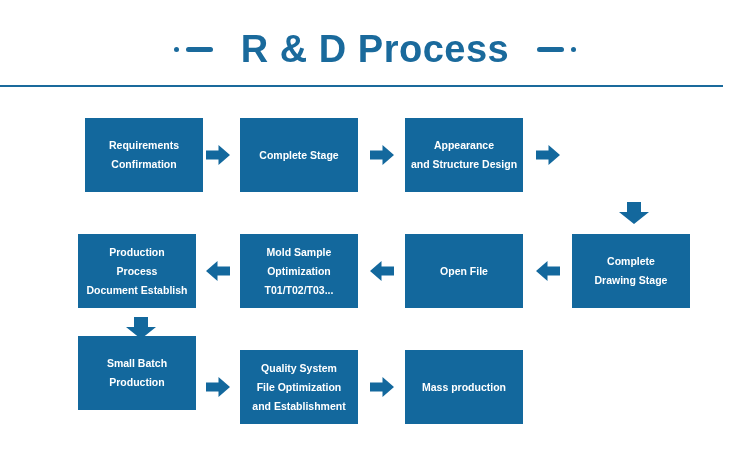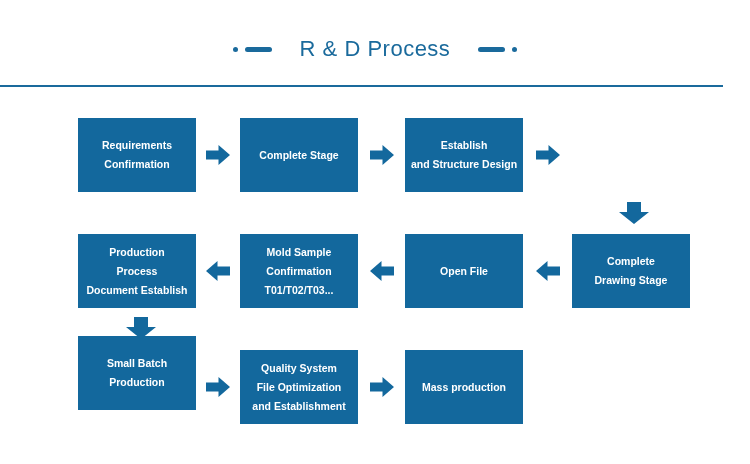--- a/index.html
+++ b/index.html
@@ -17,22 +17,22 @@
     overflow:hidden;
     font-family:"Liberation Sans",sans-serif;
   }
   .title-row{
     position:absolute;left:0;top:28px;width:750px;height:42px;
     display:flex;align-items:center;justify-content:center;
     column-gap:20px;
   }
   .title{
     margin:8px;
-    font-size:22px;
-    font-weight:normal;
+    font-size:38px;
+    font-weight:bold;
     letter-spacing:0.5px;
     color:var(--title_accent);
   }
   .deco{display:flex;align-items:center;column-gap:7px;}
   .deco .dot{width:5px;height:5px;border-radius:50%;background:var(--title_accent);}
   .deco .dash{width:27px;height:5px;border-radius:3px;background:var(--title_accent);}
   .divider{
     position:absolute;left:0;top:85px;width:723px;height:2px;
     background:var(--divider);
   }
@@ -63,42 +63,42 @@
       <span class="dash"></span>
     </span>
     <h1 class="title">R &amp; D Process</h1>
     <span class="deco">
       <span class="dash"></span>
       <span class="dot"></span>
     </span>
   </div>
   <div class="divider"></div>
 
-  <div class="box" style="left:78px;top:118px">
+  <div class="box" style="left:85px;top:118px">
     <span class="label">Requirements
 Confirmation</span>
   </div>
   <div class="box" style="left:240px;top:118px">
     <span class="label">Complete Stage</span>
   </div>
   <div class="box" style="left:405px;top:118px">
-    <span class="label">Establish
+    <span class="label">Appearance
 and Structure Design</span>
   </div>
 
   <div class="box" style="left:572px;top:234px">
     <span class="label">Complete
 Drawing Stage</span>
   </div>
   <div class="box" style="left:405px;top:234px">
     <span class="label">Open File</span>
   </div>
   <div class="box" style="left:240px;top:234px">
     <span class="label">Mold Sample
-Confirmation
+Optimization
 T01/T02/T03...</span>
   </div>
   <div class="box" style="left:78px;top:234px">
     <span class="label">Production
 Process
 Document Establish</span>
   </div>
 
   <div class="box" style="left:78px;top:336px">
     <span class="label">Small Batch

